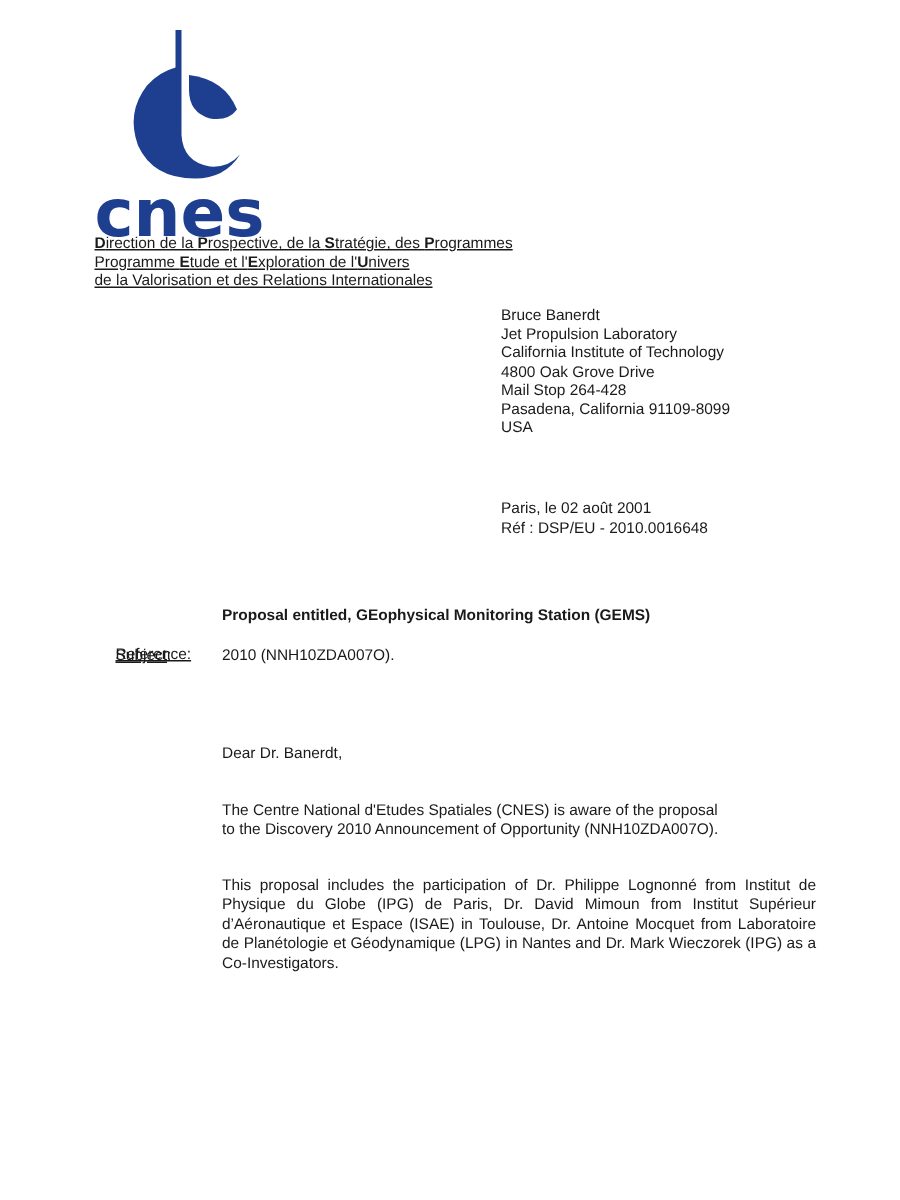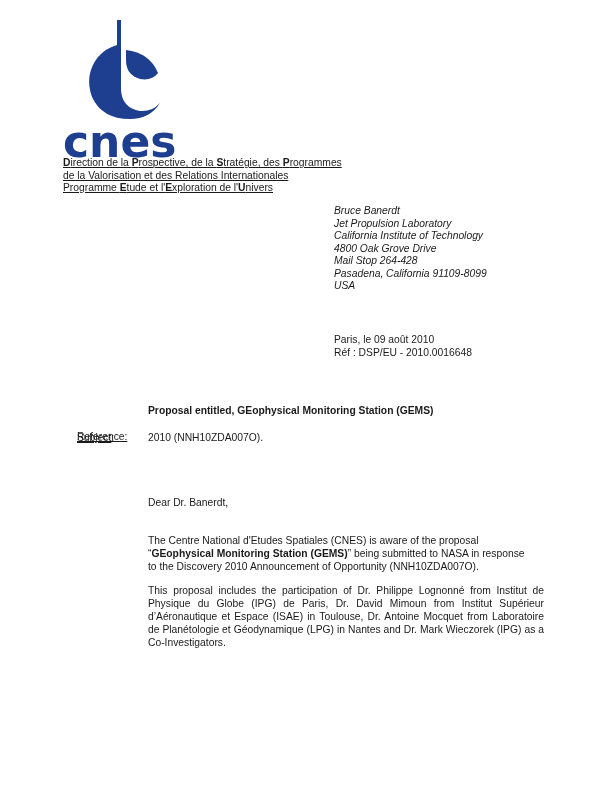--- a/index.html
+++ b/index.html
@@ -2,21 +2,21 @@
 <html><head>
 <meta charset="utf-8">
 <style>
   html, body { margin: 0; padding: 0; background: #ffffff; }
   body { width: 600px; height: 800px; position: relative; overflow: hidden;
          font-family: "Liberation Sans", sans-serif; color: #1a1a1a; font-size: 10.5px; }
   .abs { position: absolute; }
   #logo { left: 60px; top: 15px; width: 140px; height: 145px; }
   #dept { left: 63px; top: 157px; line-height: 12.5px; font-size: 10.3px; text-decoration: underline; }
   #dept b { font-weight: bold; }
-  #address { left: 334px; top: 205px; line-height: 12.5px; font-size: 10.3px; font-style: italic; }
+  #address { left: 334px; top: 205px; line-height: 12.5px; font-size: 10.3px; }
   #dateblock { left: 334px; top: 334px; line-height: 12.5px; font-size: 10.3px; }
   .label { left: 77px; text-decoration: underline; font-size: 10.3px; }
   .val { left: 148px; width: 420px; line-height: 13px; font-size: 10.3px; }
   #subject-label { top: 404px; margin-top: 28px; }
   #subject-val { top: 404px; font-weight: bold; }
   #ref-label { top: 431px; }
   #ref-val { top: 431px; }
   #salutation { left: 148px; top: 497px; font-size: 10.3px; text-align: right; }
   #para1 { left: 148px; top: 534px; width: 400px; line-height: 13px; font-size: 10.3px; }
   #para2 { left: 148px; top: 584px; width: 396px; line-height: 13px; font-size: 10.3px; text-align: justify; }
@@ -36,50 +36,49 @@
 
       <text x="3" y="142" font-family="'DejaVu Sans', sans-serif" font-size="44" font-weight="bold" letter-spacing="0">cnes</text>
     </g>
   </svg>
 </div>
 
 <div id="dept" class="abs">
   <span class="line">
     <b>D</b><span>irection de la </span><b>P</b><span>rospective, de la </span><b>S</b><span>tratégie, des </span><b>P</b><span>rogrammes</span>
   </span>
-  <span class="line">de la Valorisation et des Relations Internationales</span>
   <span class="line">
     <span>Programme </span><b>E</b><span>tude et l'</span><b>E</b><span>xploration de l'</span><b>U</b><span>nivers</span>
   </span>
+  <span class="line">de la Valorisation et des Relations Internationales</span>
 </div>
 
 <div id="address" class="abs">
   <span class="line">Bruce Banerdt</span>
   <span class="line">Jet Propulsion Laboratory</span>
   <span class="line">California Institute of Technology</span>
   <span class="line">4800 Oak Grove Drive</span>
   <span class="line">Mail Stop 264-428</span>
   <span class="line">Pasadena, California 91109-8099</span>
   <span class="line">USA</span>
 </div>
 
 <div id="dateblock" class="abs">
-  <span class="line">Paris, le 09 août 2010</span>
+  <span class="line">Paris, le 02 août 2001</span>
   <span class="line">Réf : DSP/EU - 2010.0016648</span>
 </div>
 
 <div id="subject-label" class="abs label"><span>Subject</span><span style="text-decoration:none;display:inline-block">:</span></div>
 <div id="subject-val" class="abs val">Proposal entitled, GEophysical Monitoring Station (GEMS)</div>
 
 <div id="ref-label" class="abs label">Reference:</div>
 <div id="ref-val" class="abs val">
   <span class="line">2010 (NNH10ZDA007O).</span>
 </div>
 
 <div id="salutation" class="abs">Dear Dr. Banerdt,</div>
 
 <div id="para1" class="abs">
   <span class="line">The Centre National d'Etudes Spatiales (CNES) is aware of the proposal</span>
-  <span class="line"><span>“</span><span class="bold">GEophysical Monitoring Station (GEMS)</span><span>” being submitted to NASA in response</span></span>
   <span class="line">to the Discovery 2010 Announcement of Opportunity (NNH10ZDA007O).</span>
 </div>
 
 <div id="para2" class="abs">This proposal includes the participation of Dr. Philippe Lognonné from Institut de Physique du Globe (IPG) de Paris, Dr. David Mimoun from Institut Supérieur d’Aéronautique et Espace (ISAE) in Toulouse, Dr. Antoine Mocquet from Laboratoire de Planétologie et Géodynamique (LPG) in Nantes and Dr. Mark Wieczorek (IPG) as a Co-Investigators.</div>
 
 </body></html>

